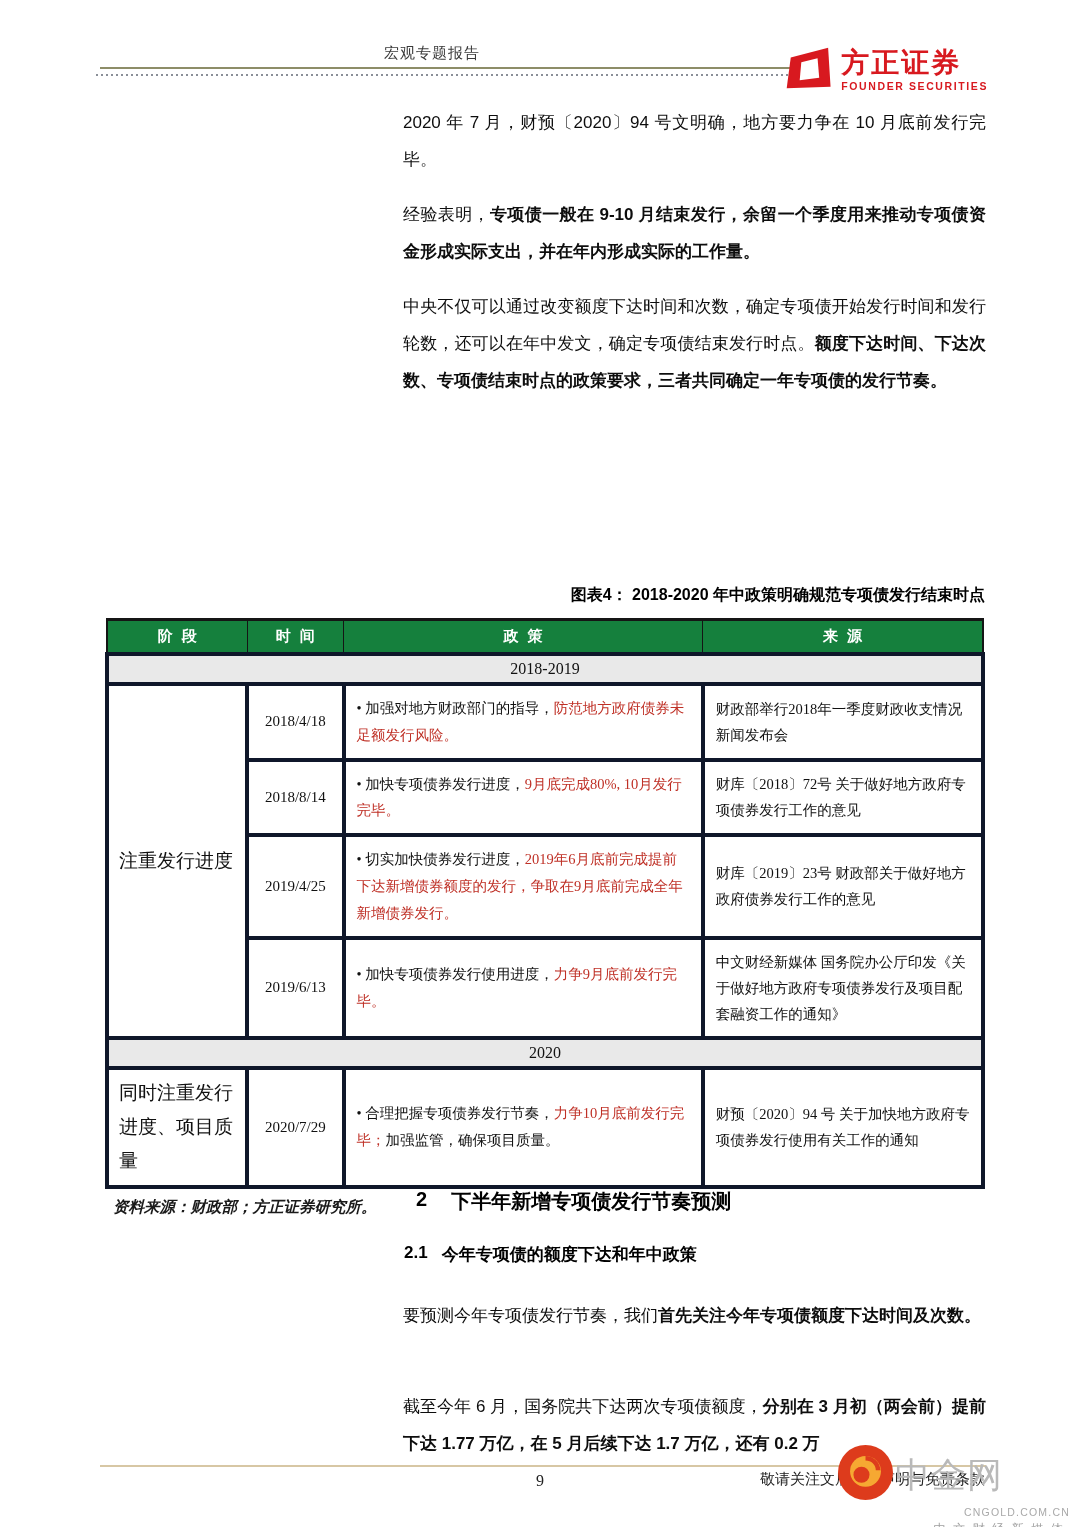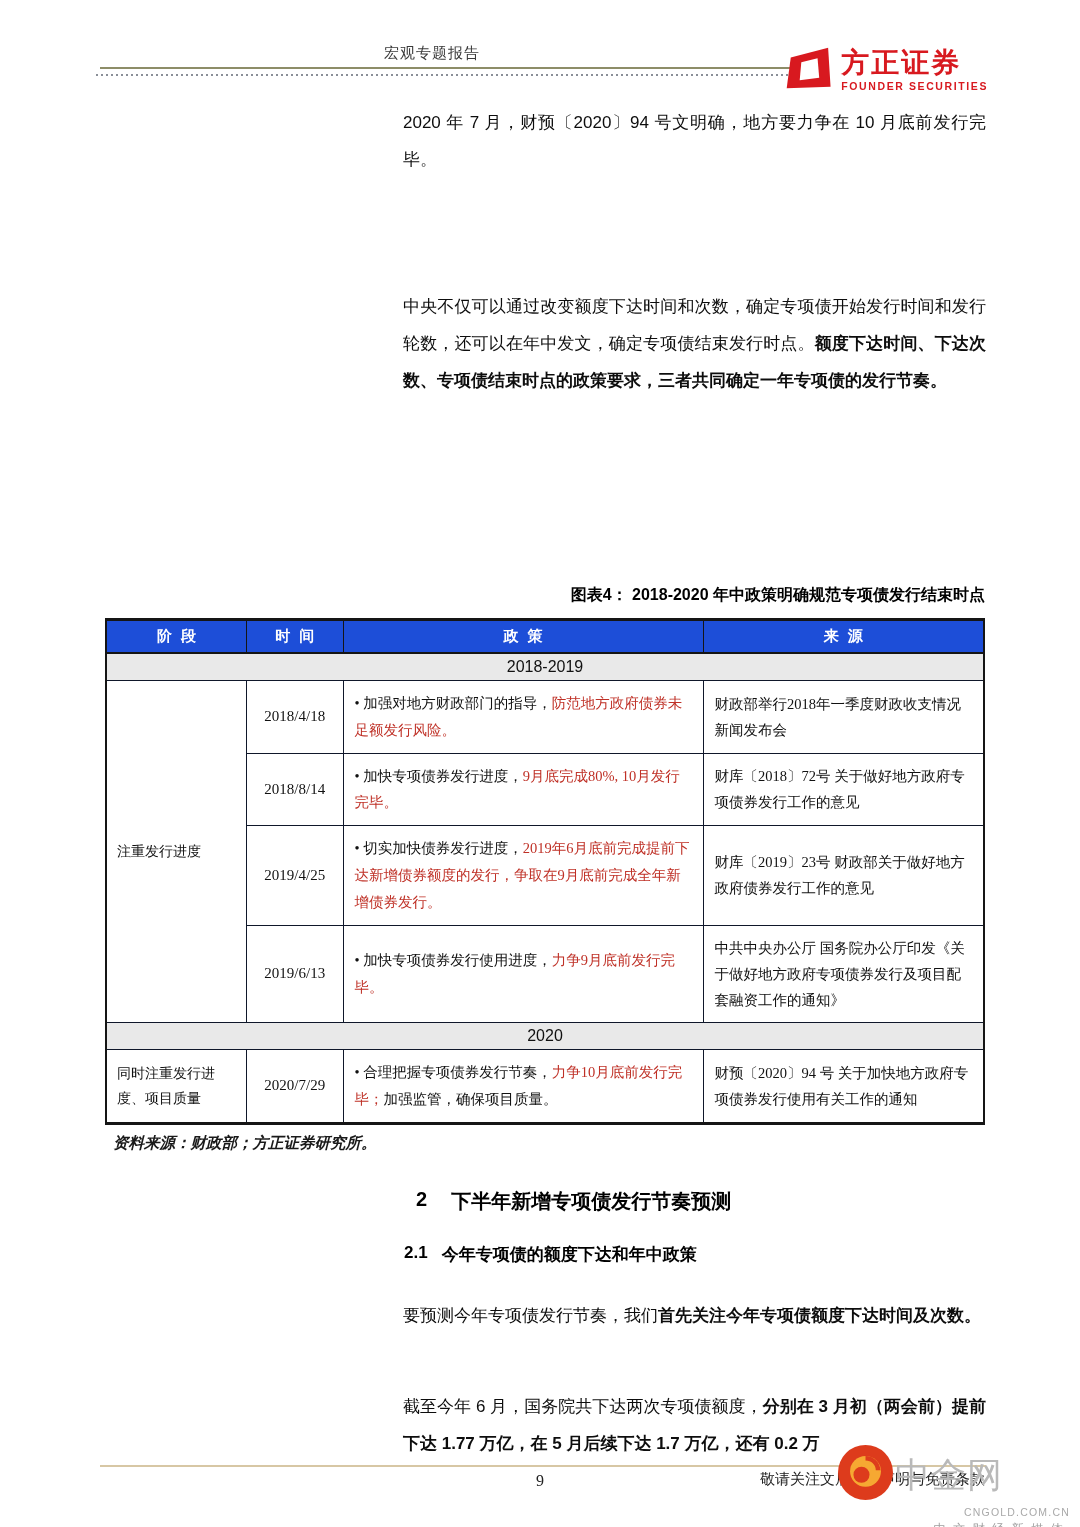--- a/index.html
+++ b/index.html
@@ -42,30 +42,30 @@
   
   .figure { position: absolute; left: 105px; top: 585px; width: 880px; }
   .fig-title { font-size: 16px; font-weight: 700; color: #000; margin-left: 8px; text-align: right; }
   table.policy {
     width: 100%; border-collapse: collapse; margin-top: 12px;
     border-top: 3px solid #151515; border-bottom: 3px solid #151515;
     border-left: 2px solid #151515; border-right: 2px solid #151515;
     font-family: "Liberation Serif", serif;
   }
   table.policy th {
-    background: #1d4ed8; color: #ffffff; font-weight: 700; font-size: 15px;
+    background: #15803d; color: #ffffff; font-weight: 700; font-size: 15px;
     letter-spacing: 0.6em; text-indent: 0.6em;
     padding: 6px 4px; border: 1px solid #151515; border-bottom: 2px solid #151515;
   }
-  table.policy td { border: 1px solid #0f172a; vertical-align: middle; }
+  table.policy td { border: 4px solid #0f172a; vertical-align: middle; font-family: Liberation Serif, serif; }
   td.band {
     background: #e9e9e9; text-align: center; font-size: 16px; color: #111;
     padding: 4px 0; font-family: "Liberation Sans", sans-serif;
   }
-  td.stage { font-size: 14px; padding: 6px 10px; line-height: 1.8; margin-top: 10px; }
+  td.stage { font-size: 19px; padding: 6px 10px; line-height: 1.8; margin-top: 10px; }
   td.date  { font-size: 15px; text-align: center; padding: 6px 4px; white-space: nowrap; }
   td.policy-cell { font-size: 14.5px; padding: 9px 11px; line-height: 1.85; text-align: left; }
   td.source-cell { font-size: 14.5px; padding: 9px 11px; line-height: 1.8; text-align: left; }
   .red { color: #bf3026; }
   .fig-source {
     margin-top: 8px; margin-left: 8px;
     font-family: "Liberation Serif", serif; font-style: italic;
     font-size: 15.5px; font-weight: 600; color: #1a1a1a;
   }
 
@@ -121,20 +121,23 @@
     </span>
     <span class="logo-text">
       <span class="logo-cn">方正证券</span>
       <span class="logo-en">FOUNDER SECURITIES</span>
     </span>
   </div>
 
   <p class="para" style="top:104px">
     <span>2020 年 7 月，财预〔2020〕94 号文明确，地方要力争在 10 月底前发行完毕。</span>
   </p>
+  <p class="para" style="top:196px">
+    <span>经验表明，</span><b>专项债一般在 9-10 月结束发行，余留一个季度用来推动专项债资金形成实际支出，并在年内形成实际的工作量。</b>
+  </p>
   <p class="para" style="top:288px">
     <span>中央不仅可以通过改变额度下达时间和次数，确定专项债开始发行时间和发行轮数，还可以在年中发文，确定专项债结束发行时点。</span><b>额度下达时间、下达次数、专项债结束时点的政策要求，三者共同确定一年专项债的发行节奏。</b>
   </p>
 
   <div class="figure">
     <div class="fig-title">图表4： 2018-2020 年中政策明确规范专项债发行结束时点</div>
     <table class="policy">
       <colgroup>
         <col style="width:16%">
           <col style="width:11%">
@@ -165,21 +168,21 @@
           <td class="source-cell">财库〔2018〕72号 关于做好地方政府专项债券发行工作的意见</td>
         </tr>
         <tr>
           <td class="date">2019/4/25</td>
           <td class="policy-cell"><span>• 切实加快债券发行进度，</span><span class="red">2019年6月底前完成提前下达新增债券额度的发行，争取在9月底前完成全年新增债券发行。</span></td>
           <td class="source-cell">财库〔2019〕23号 财政部关于做好地方政府债券发行工作的意见</td>
         </tr>
         <tr>
           <td class="date">2019/6/13</td>
           <td class="policy-cell"><span>• 加快专项债券发行使用进度，</span><span class="red">力争9月底前发行完毕。</span></td>
-          <td class="source-cell">中共中央办公厅 国务院办公厅印发《关于做好地方政府专项债券发行及项目配套融资工作的通知》</td>
+          <td class="source-cell">中文财经新媒体 国务院办公厅印发《关于做好地方政府专项债券发行及项目配套融资工作的通知》</td>
         </tr>
         <tr>
           <td class="band" colspan="4">2020</td>
         </tr>
         <tr>
           <td class="stage">同时注重发行进度、项目质量</td>
           <td class="date">2020/7/29</td>
           <td class="policy-cell"><span>• 合理把握专项债券发行节奏，</span><span class="red">力争10月底前发行完毕；</span><span>加强监管，确保项目质量。</span></td>
           <td class="source-cell">财预〔2020〕94 号 关于加快地方政府专项债券发行使用有关工作的通知</td>
         </tr>

